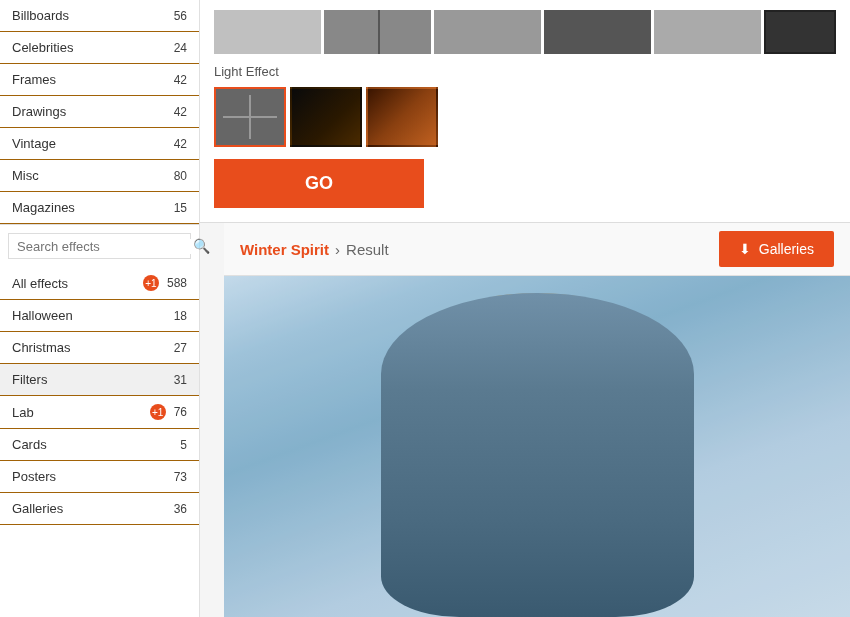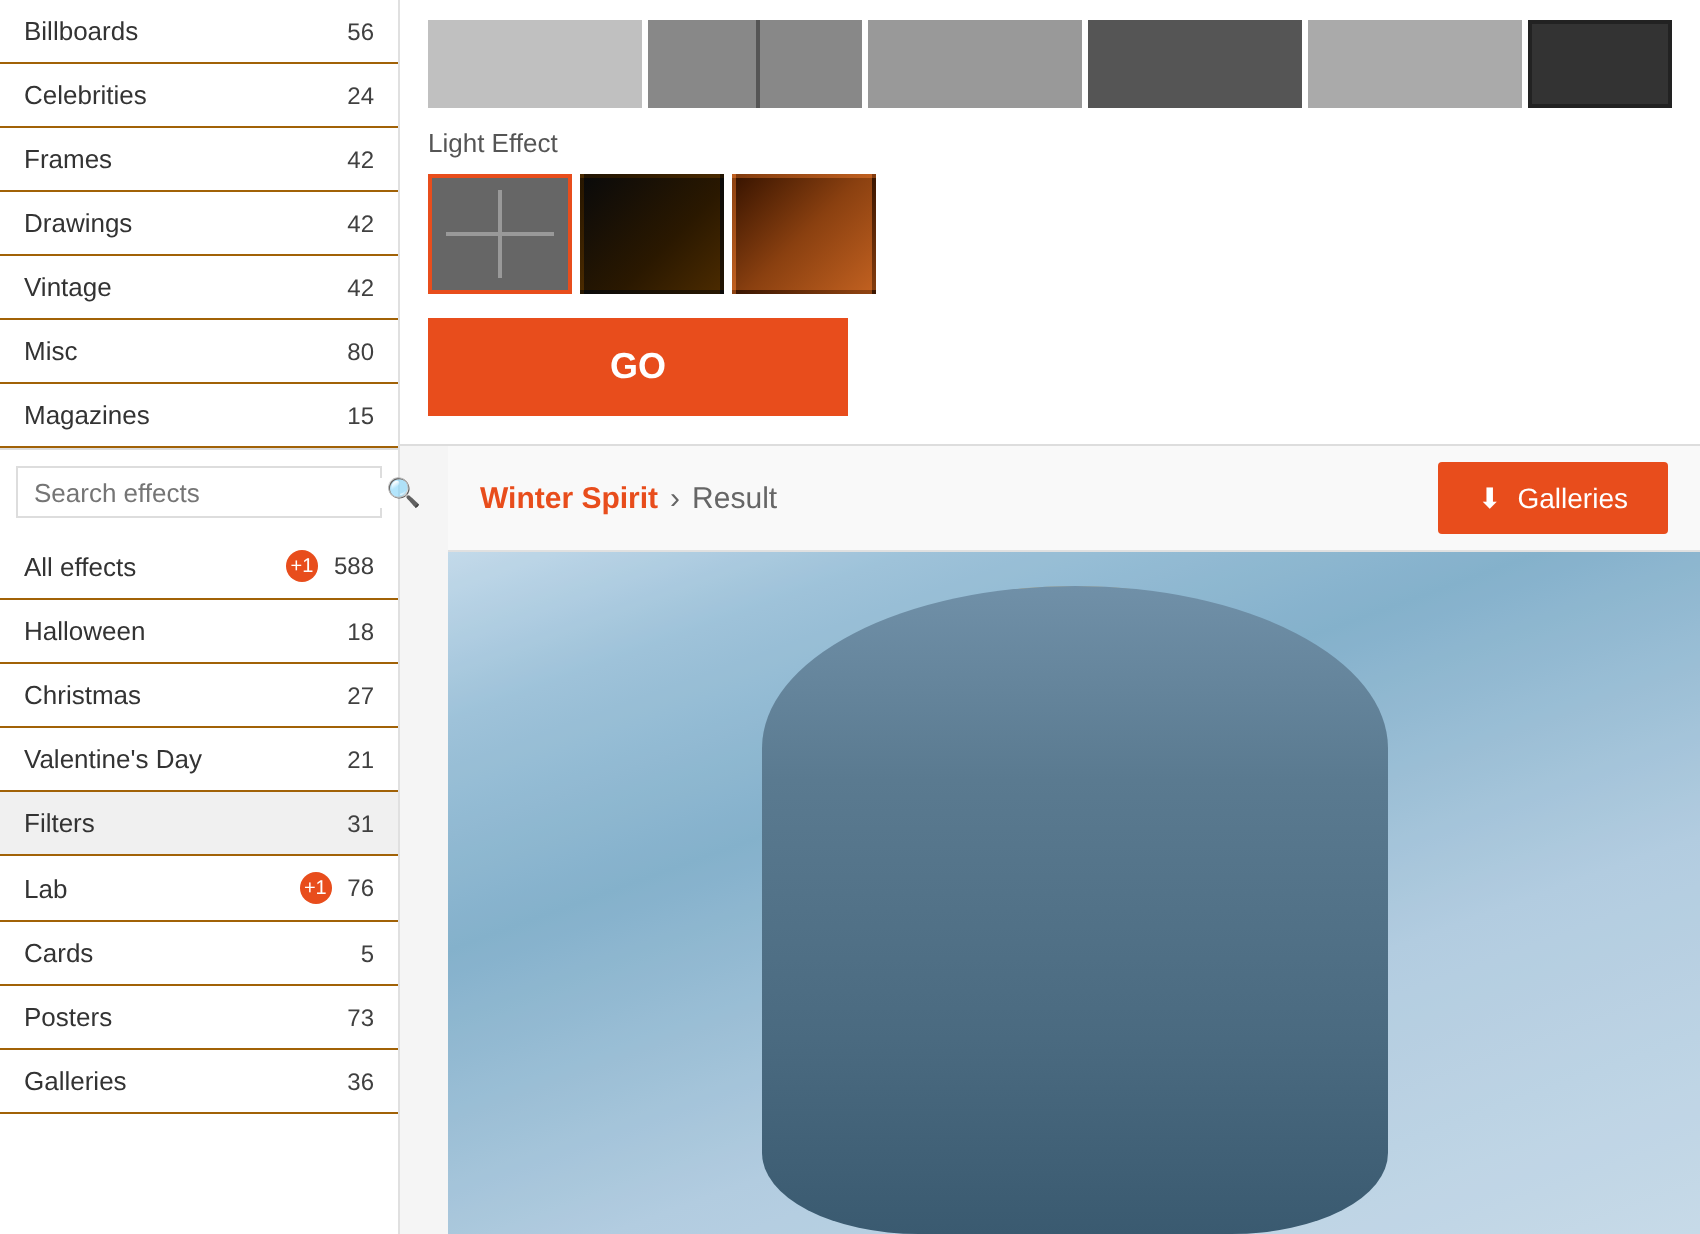--- a/index.html
+++ b/index.html
@@ -247,24 +247,20 @@
           <span class="sidebar-item-count">588</span>
         </div>
       </div>
       <div class="sidebar-item">
         <span class="sidebar-item-label">Halloween</span>
         <span class="sidebar-item-count">18</span>
       </div>
       <div class="sidebar-item">
         <span class="sidebar-item-label">Christmas</span>
         <span class="sidebar-item-count">27</span>
-      </div>
-      <div class="sidebar-item">
-        <span class="sidebar-item-label">Valentine's Day</span>
-        <span class="sidebar-item-count">21</span>
       </div>
       <div class="sidebar-item active" style="background:#f0f0f0;">
         <span class="sidebar-item-label">Filters</span>
         <span class="sidebar-item-count">31</span>
       </div>
       <div class="sidebar-item">
         <span class="sidebar-item-label">Lab</span>
         <div class="sidebar-right">
           <span class="sidebar-item-badge">+1</span>
           <span class="sidebar-item-count">76</span>

